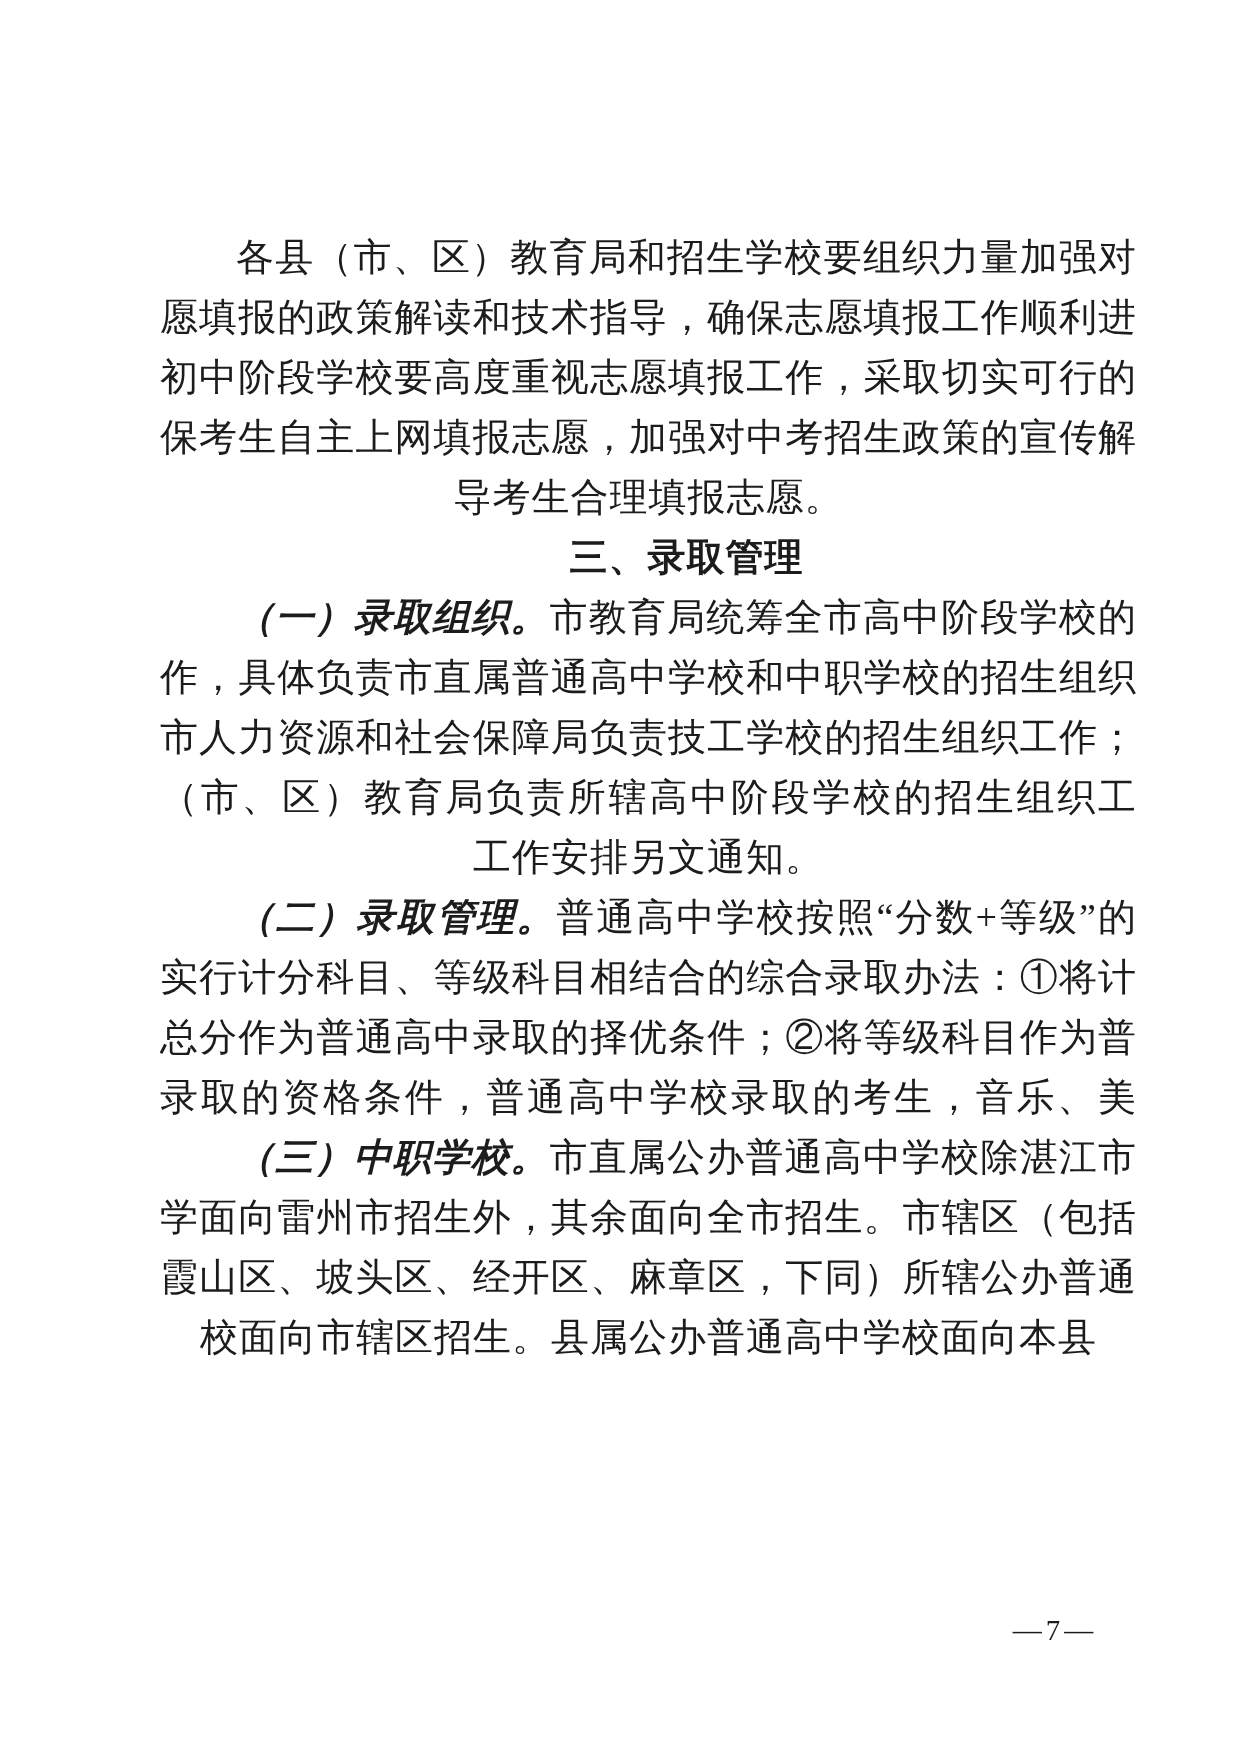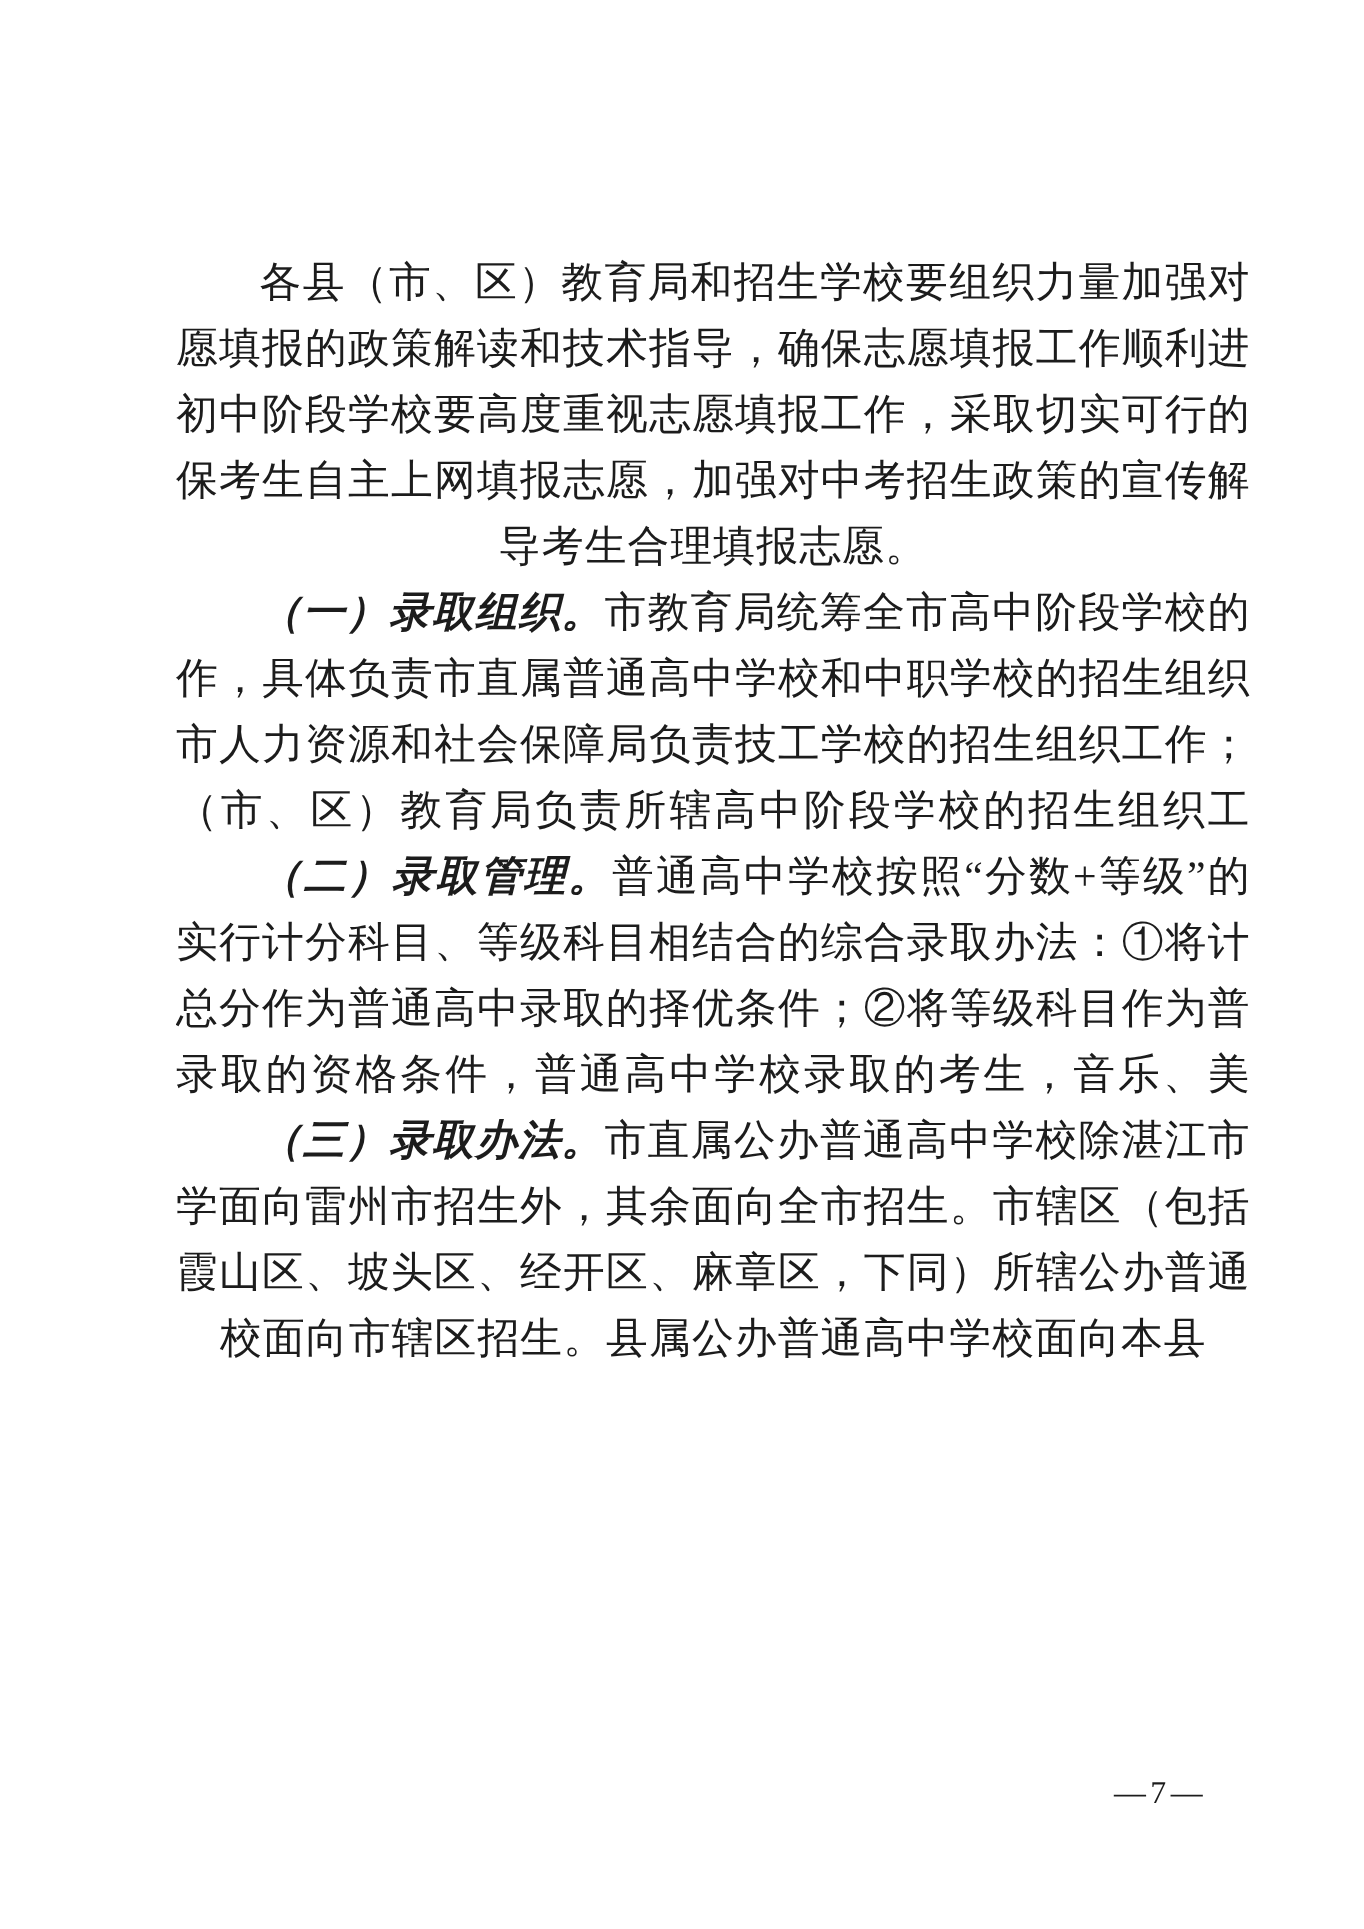--- a/index.html
+++ b/index.html
@@ -62,27 +62,29 @@
 </head>
 <body>
 
 <div class="page">
   <div class="content">
       <div class="line indent justify">各县（市、区）教育局和招生学校要组织力量加强对考生志</div>
       <div class="line justify">愿填报的政策解读和技术指导，确保志愿填报工作顺利进行。各</div>
       <div class="line justify">初中阶段学校要高度重视志愿填报工作，采取切实可行的办法确</div>
       <div class="line justify">保考生自主上网填报志愿，加强对中考招生政策的宣传解读，指</div>
       <div class="line">导考生合理填报志愿。</div>
+      <div class="line heading indent">三、录取管理</div>
       <div class="line indent justify"><span class="lead">（一）录取组织。</span>市教育局统筹全市高中阶段学校的录取工</div>
       <div class="line justify">作，具体负责市直属普通高中学校和中职学校的招生组织工作；</div>
       <div class="line justify">市人力资源和社会保障局负责技工学校的招生组织工作；各县</div>
       <div class="line justify">（市、区）教育局负责所辖高中阶段学校的招生组织工作。具体</div>
+      <div class="line">工作安排另文通知。</div>
       <div class="line indent justify"><span class="lead">（二）录取管理。</span>普通高中学校按照“分数+等级”的原则，</div>
       <div class="line justify">实行计分科目、等级科目相结合的综合录取办法：①将计分科目</div>
       <div class="line justify">总分作为普通高中录取的择优条件；②将等级科目作为普通高中</div>
       <div class="line justify">录取的资格条件，普通高中学校录取的考生，音乐、美术、信息</div>
-      <div class="line indent justify"><span class="lead">（三）录取办法。</span>市直属公办普通高中学校除湛江市实验中</div>
+      <div class="line indent justify"><span class="lead">（三）中职学校。</span>市直属公办普通高中学校除湛江市实验中</div>
       <div class="line justify">学面向雷州市招生外，其余面向全市招生。市辖区（包括赤坎区、</div>
       <div class="line justify">霞山区、坡头区、经开区、麻章区，下同）所辖公办普通高中学</div>
       <div class="line">校面向市辖区招生。县属公办普通高中学校面向本县（市）招生。</div>
     </div>
   <div class="page-number">—7—</div>
 </div>
 
 </body></html>

